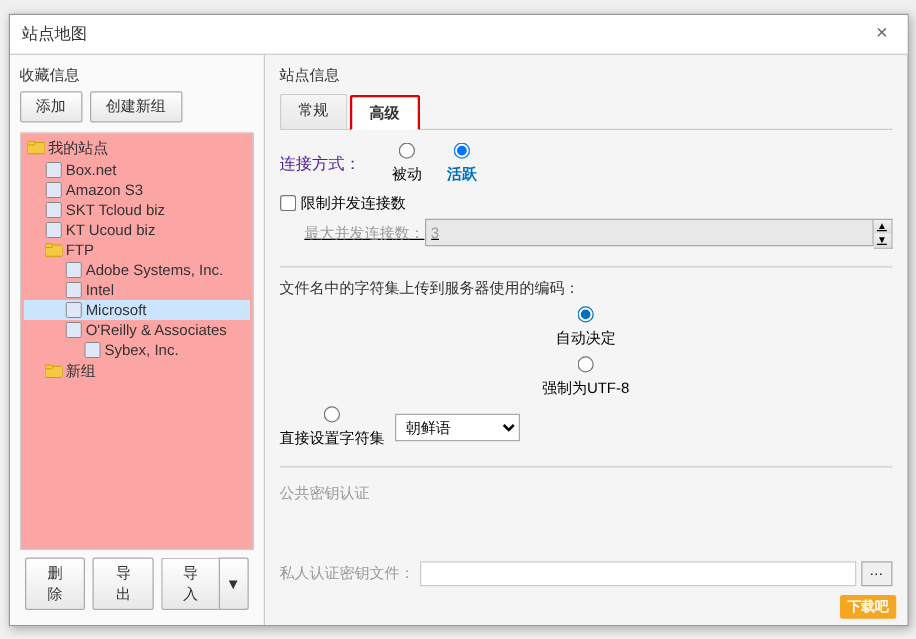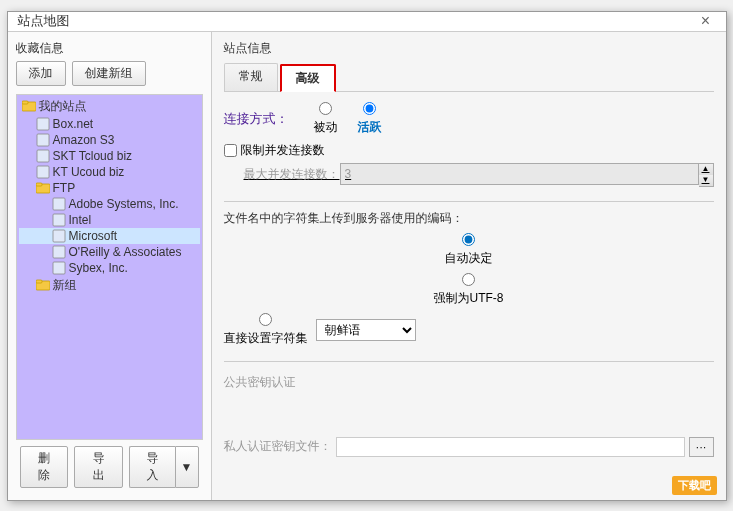--- a/index.html
+++ b/index.html
@@ -23,21 +23,21 @@
       display: flex;
       flex-direction: column;
     }
     .titlebar {
       background: #ffffff;
       border-bottom: 1px solid #ccc;
       padding: 6px 10px;
       display: flex;
       align-items: center;
       justify-content: space-between;
-      height: 20px;
+      height: 32px;
     }
     .titlebar-title {
       font-size: 13px;
       font-weight: normal;
       color: #333;
     }
     .titlebar-close {
       cursor: pointer;
       font-size: 16px;
       color: #666;
@@ -79,21 +79,21 @@
       padding: 3px 12px;
       font-size: 12px;
       cursor: pointer;
       border-radius: 2px;
       color: #333;
     }
     .tree {
       flex: 1;
       overflow-y: auto;
       border: 1px solid #ccc;
-      background: #c4b5fd;
+      background: #fca5a5;
       padding: 2px;
     }
     .tree-item {
       display: flex;
       align-items: center;
       padding: 1px 2px;
       cursor: pointer;
       white-space: nowrap;
       font-size: 12px;
       color: #333;
@@ -409,21 +409,21 @@
           <span class="tree-label">Microsoft</span>
         </div>
         <div class="tree-item" style="padding-left:32px">
           <span class="folder-icon">
             <svg viewBox="0 0 14 14">
                 <rect x="1" y="1" width="12" height="12" rx="1" fill="#e0e8f8" stroke="#888" stroke-width="0.8"></rect>
               </svg>
           </span>
           <span class="tree-label">O'Reilly &amp; Associates</span>
         </div>
-        <div class="tree-item" style="padding-left:32px">
+        <div class="tree-item" style="padding-left:47px">
           <span class="folder-icon">
             <svg viewBox="0 0 14 14">
                 <rect x="1" y="1" width="12" height="12" rx="1" fill="#e0e8f8" stroke="#888" stroke-width="0.8"></rect>
               </svg>
           </span>
           <span class="tree-label">Sybex, Inc.</span>
         </div>
 
         <div class="tree-item" style="padding-left:16px">
           <span class="folder-icon">

